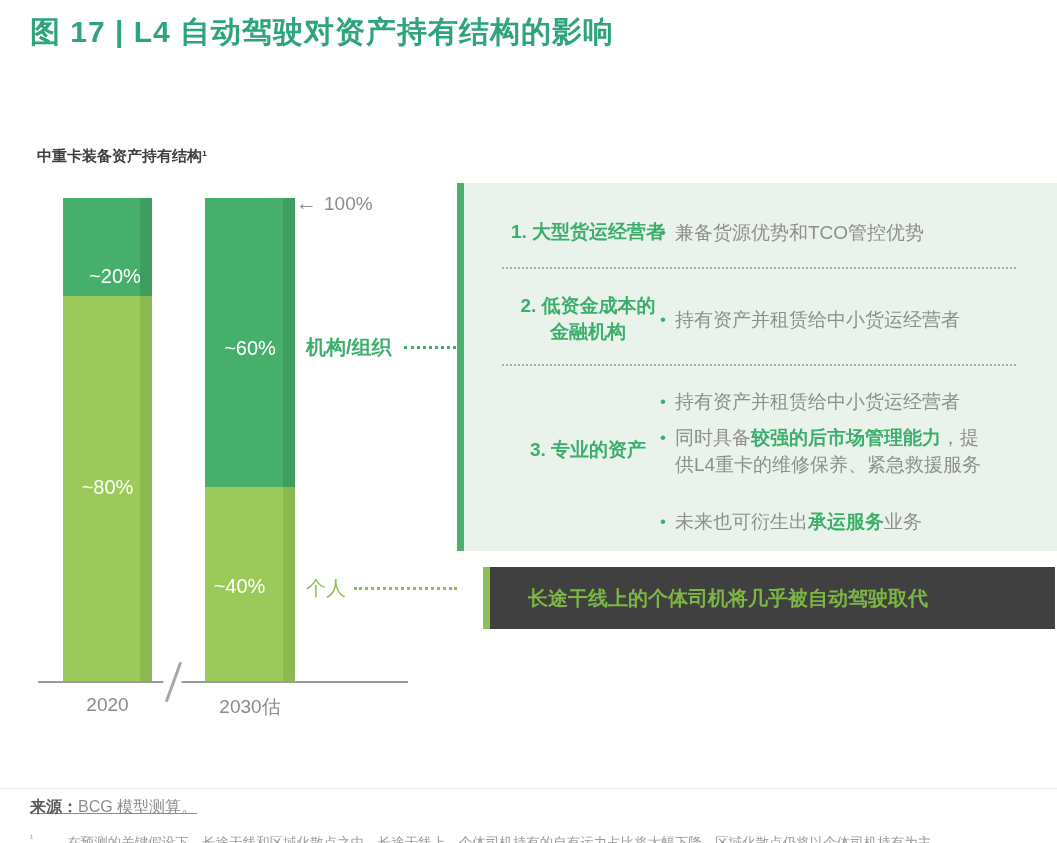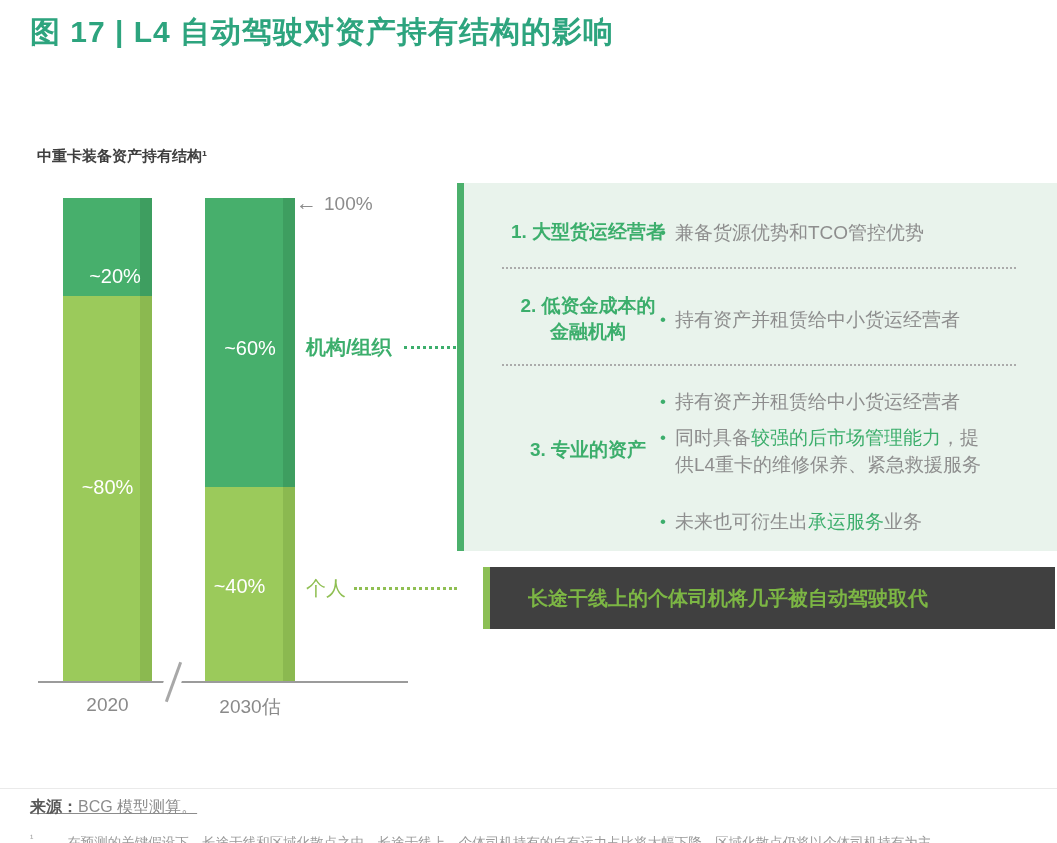--- a/index.html
+++ b/index.html
@@ -47,21 +47,21 @@
   .panel { position:absolute; left:457px; top:183px; width:658px; height:368px; background:#E9F3EC; border-left:7px solid #4BB06C; }
   .panel-heading { position:absolute; left:28px; width:192px; text-align:center; font-size:19px; line-height:26px; font-weight:700; color:#3CAE6C; }
   .ph-1 { top:36px; }
   .ph-2 { top:110px; }
   .ph-3 { top:254px; }
   .panel-sep { position:absolute; left:38px; width:514px; border-top:2px dotted #ABABAB; }
   .sep-1 { top:84px; }
   .sep-2 { top:181px; }
   .bullet { position:absolute; left:196px; width:348px; display:flex; font-size:19px; line-height:27px; color:#8E8E8E; }
   .bullet .dot { color:#3CAE6C; margin-right:9px; font-size:17px; }
-  .bullet .em { color:#3CAE6C; font-weight:400; }
+  .bullet .em { color:#3CAE6C; font-weight:700; }
   .bu-1-1 { top:36px; }
   .bu-2-1 { top:123px; }
   .bu-3-1 { top:205px; }
   .bu-3-2 { top:241px; }
   .bu-3-3 { top:325px; }
   .bullet-text { display:inline-block; max-width:315px; }
 
   .callout { position:absolute; left:483px; top:567px; width:572px; height:62px; background:#404040; border-left:7px solid #8CBF55; }
   .callout-text { position:absolute; left:38px; top:18px; font-size:20px; font-weight:700; color:#7CB644; }
 

